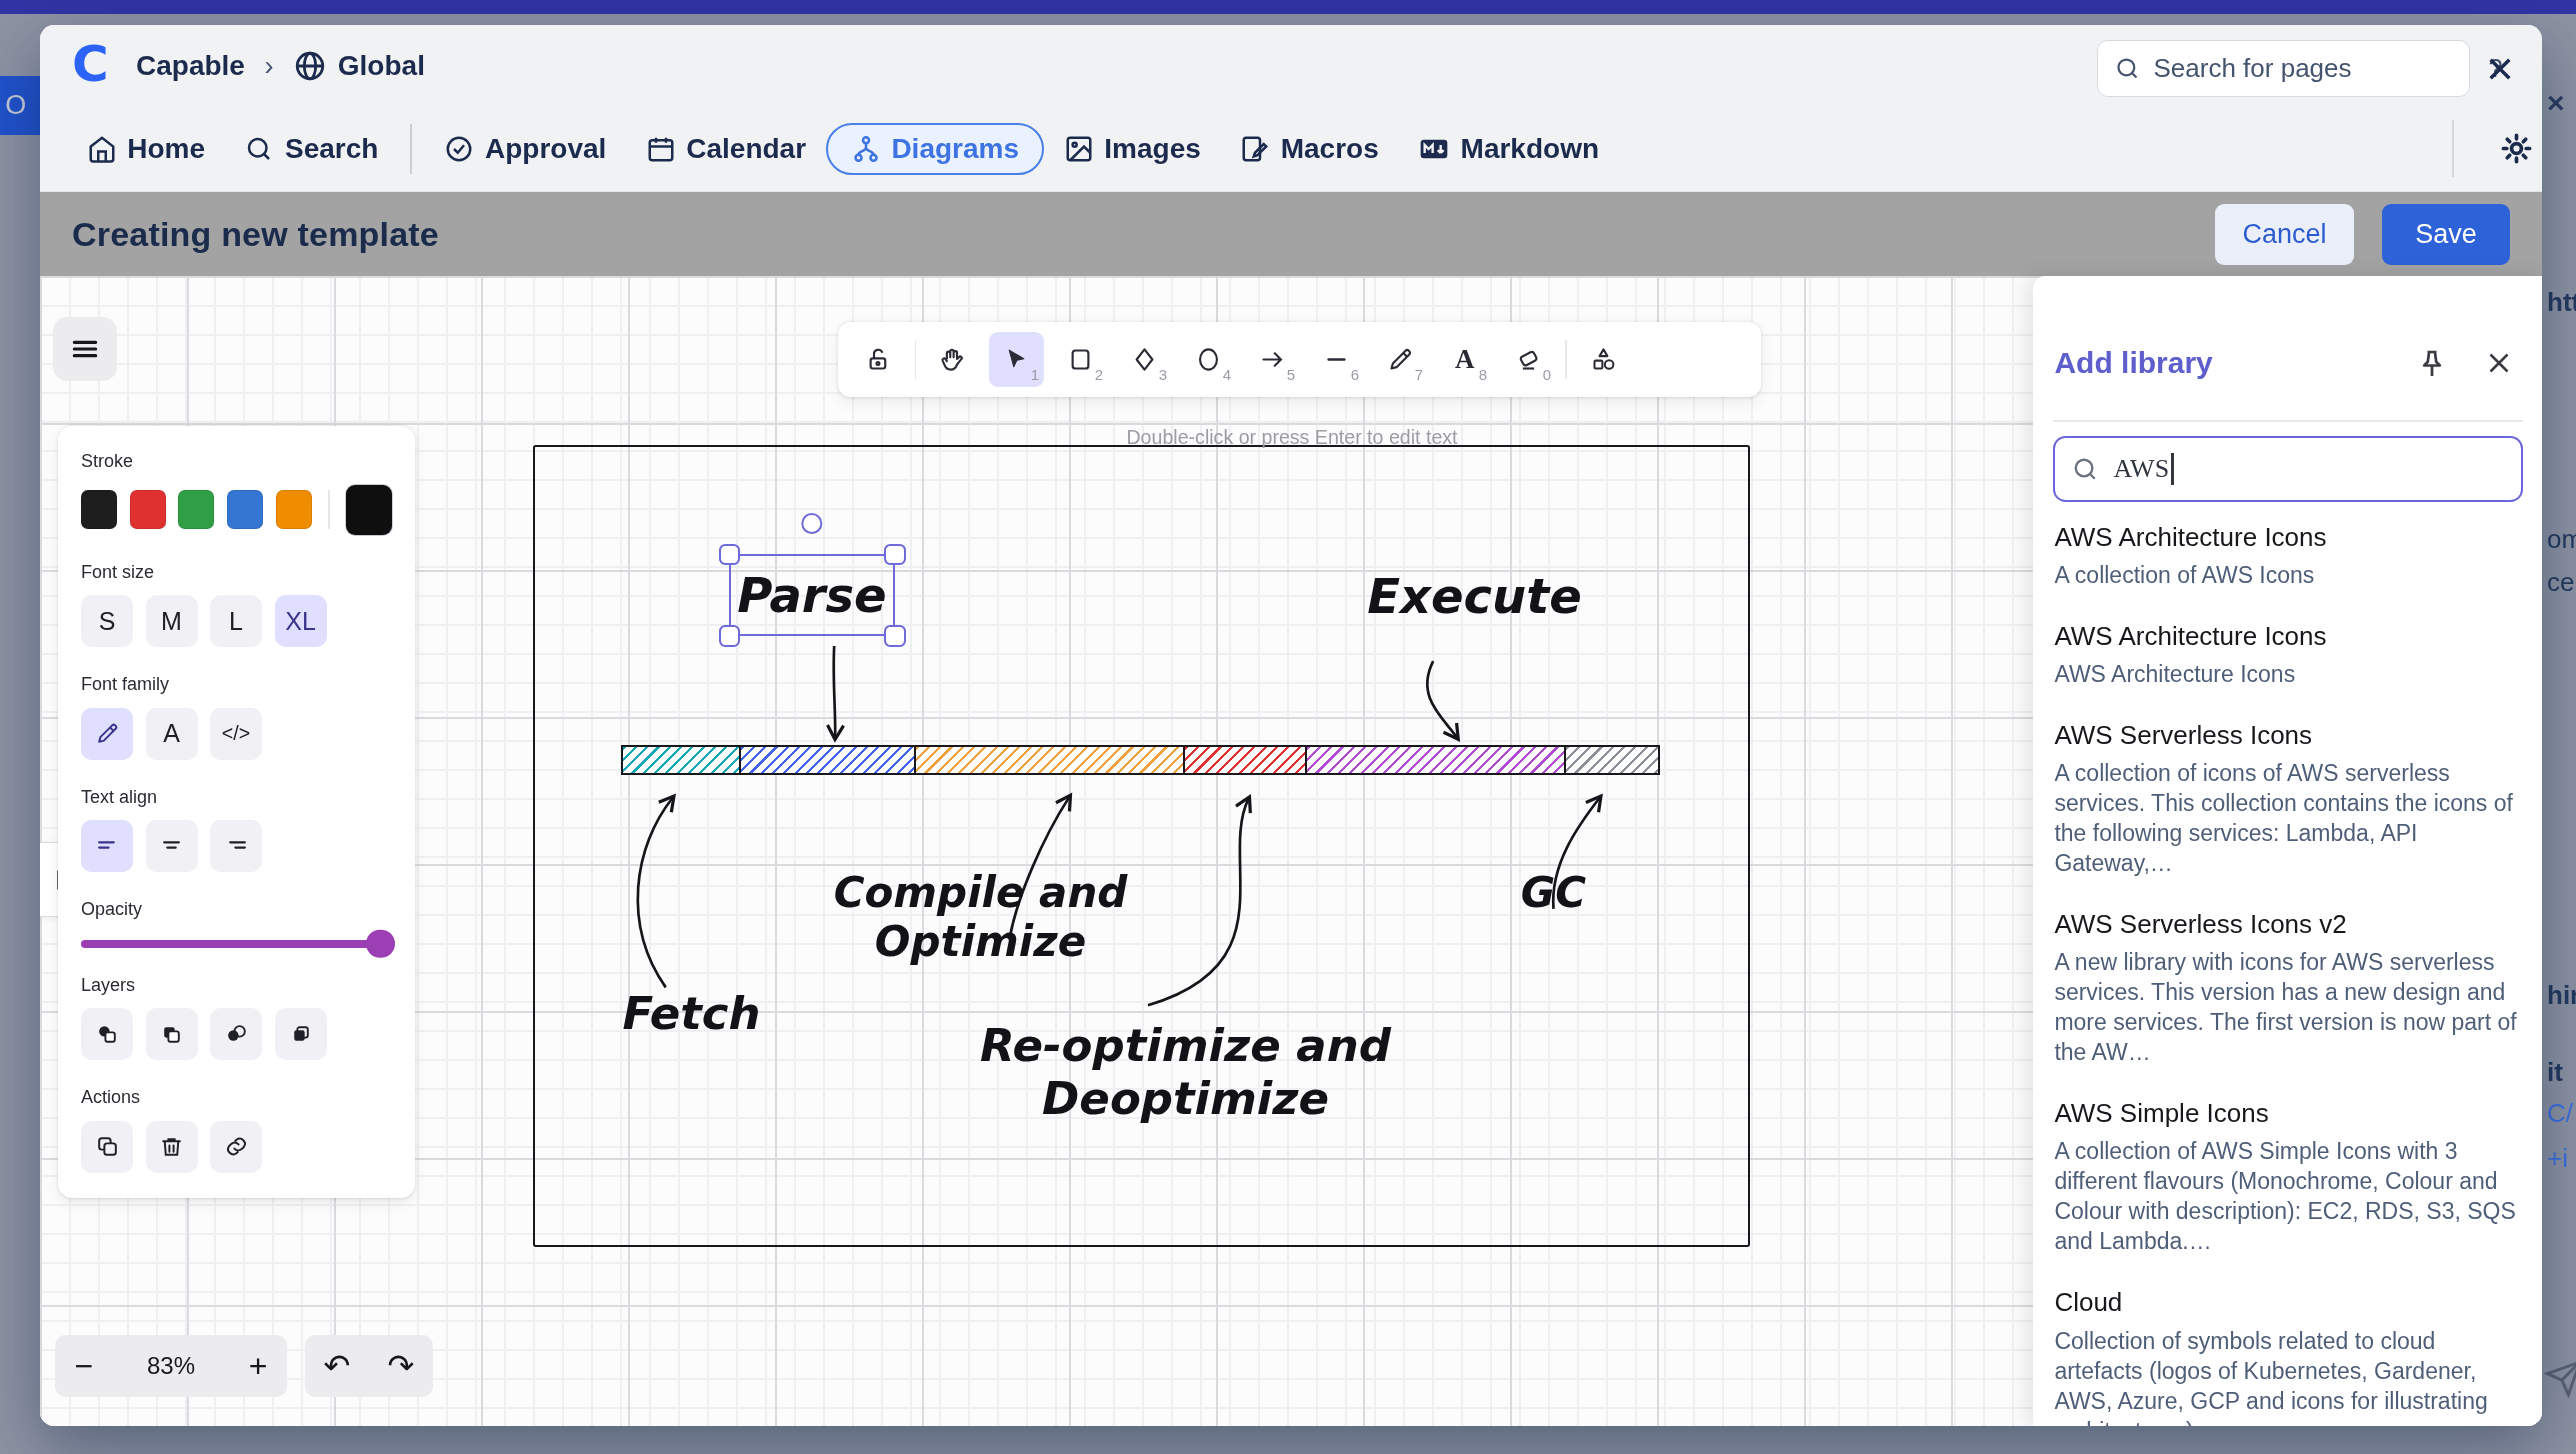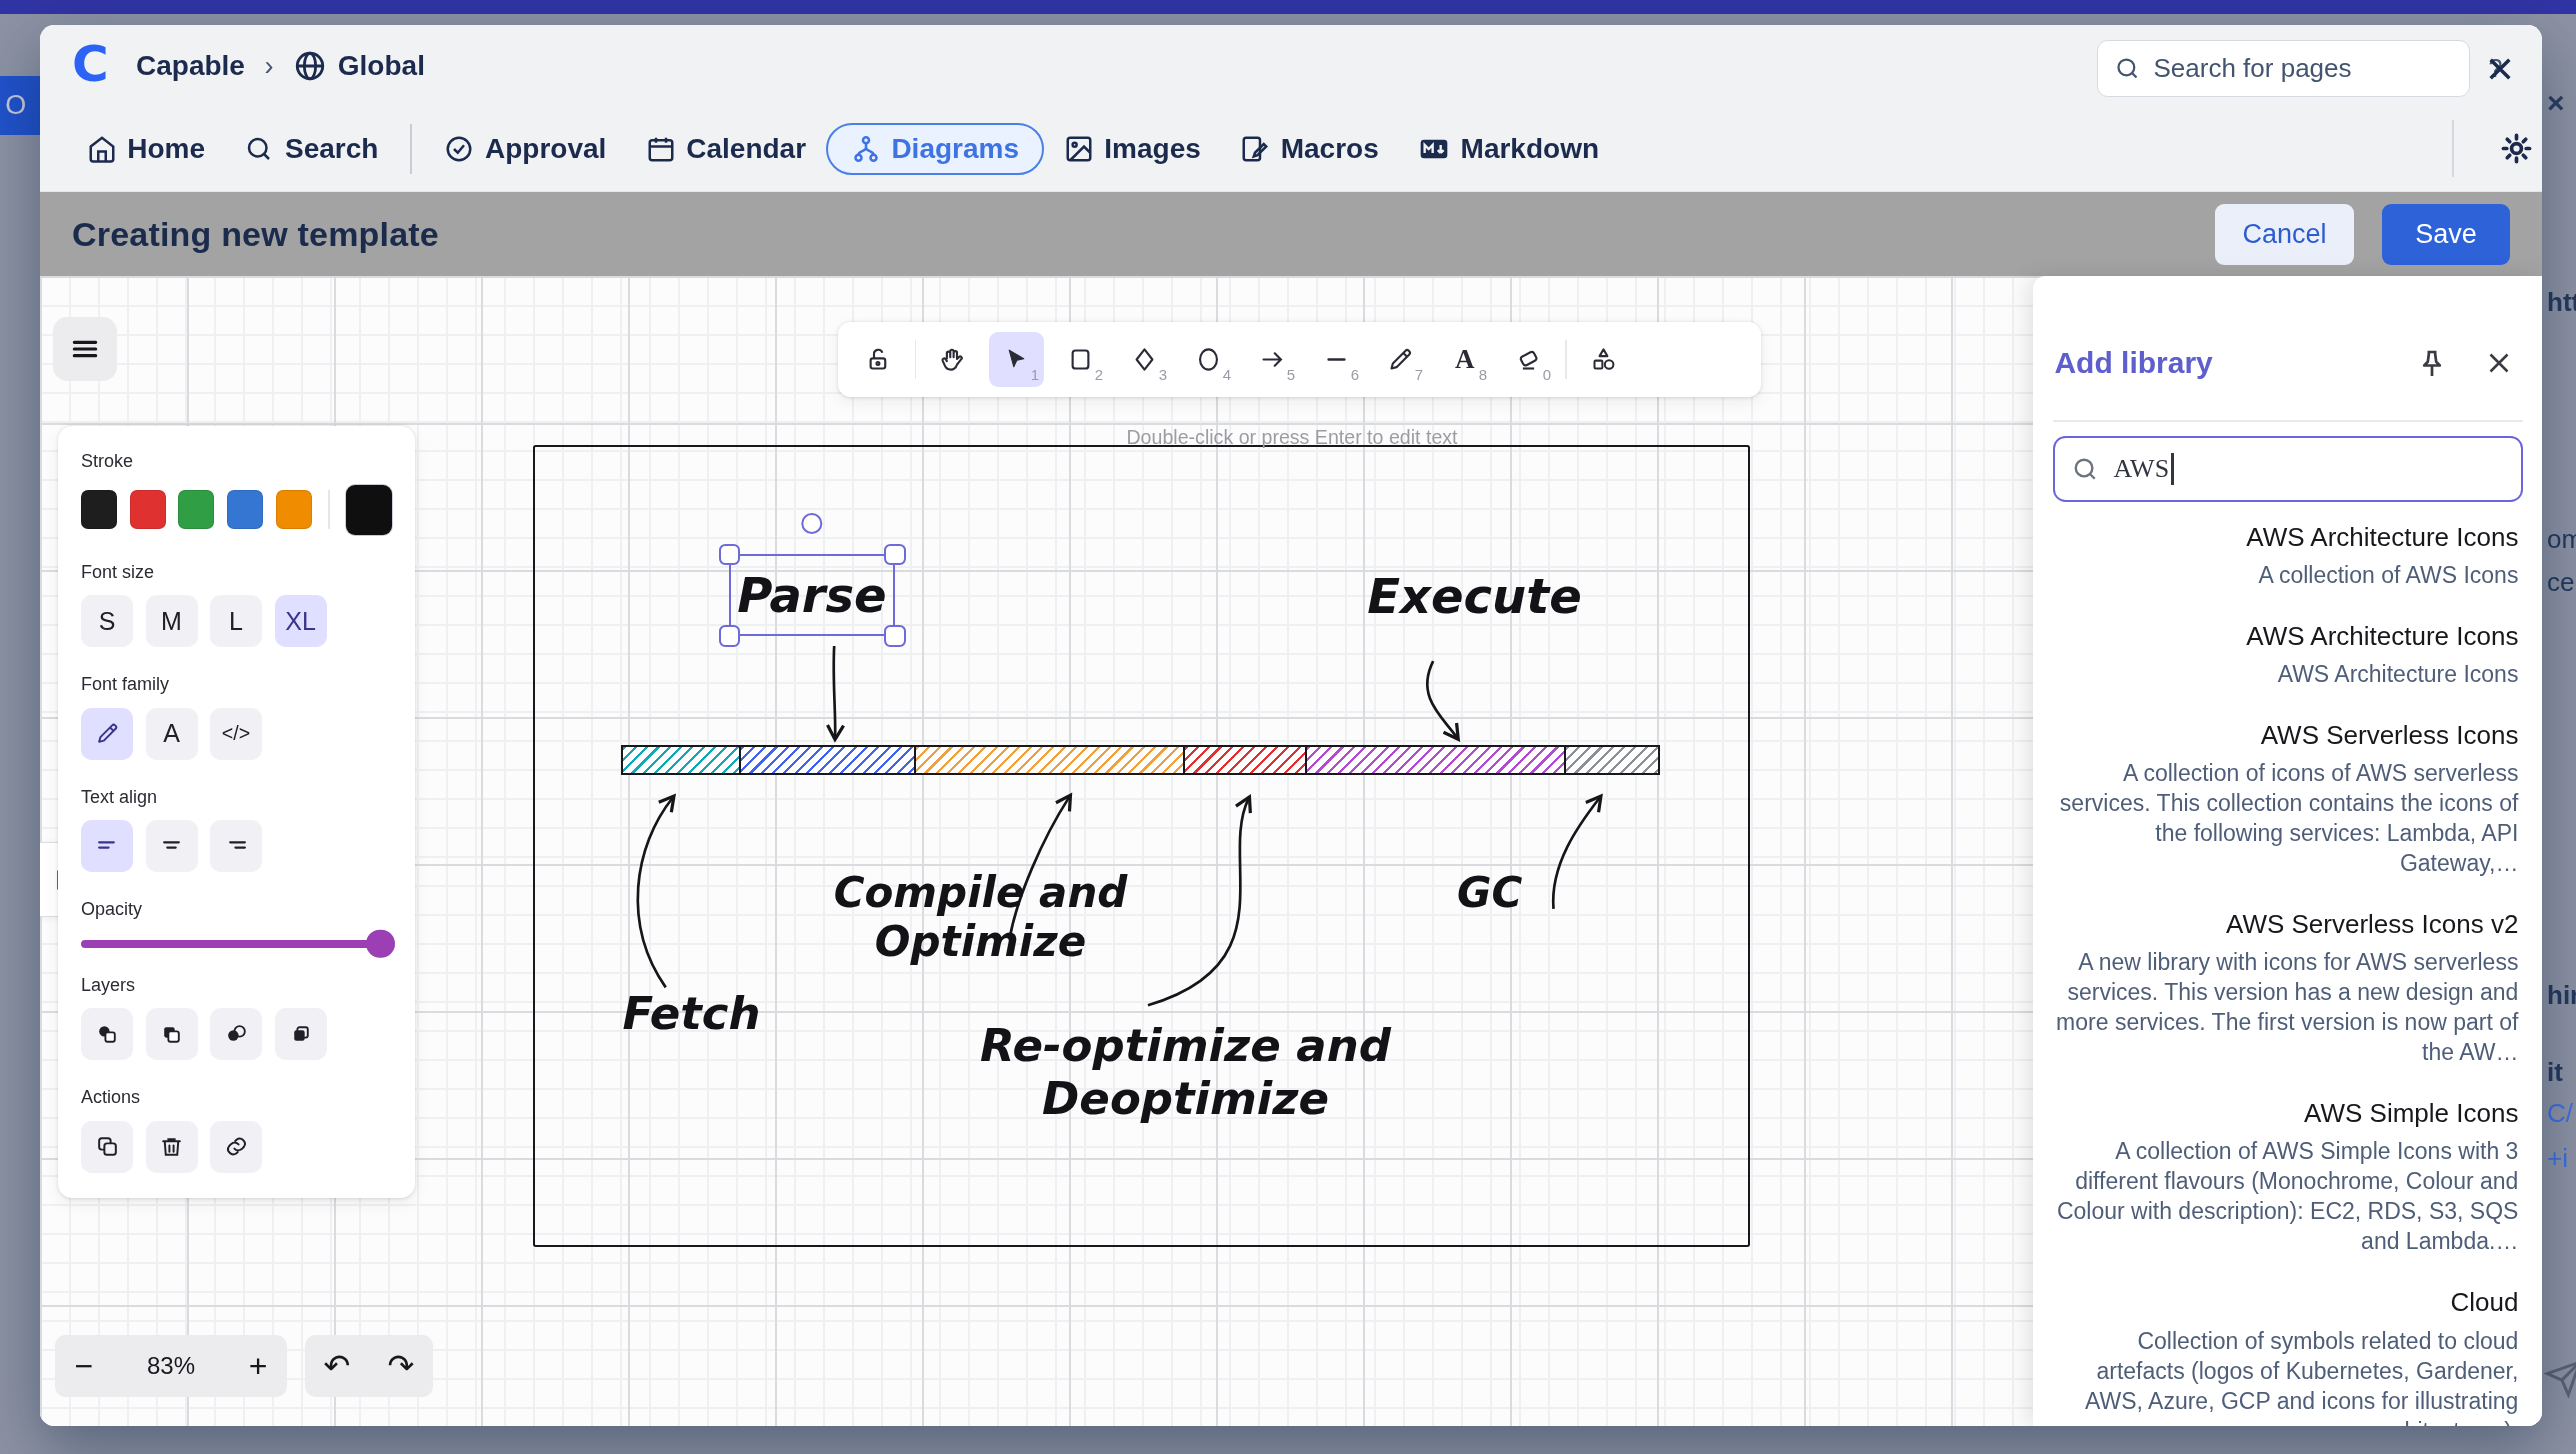--- a/index.html
+++ b/index.html
@@ -87,37 +87,37 @@
   .zoomctl .zval { font-size:24px; color:#17171c; }
   .histctl { left:265px; top:1059px; width:128px; height:62px; background:#ececef; border-radius:10.7px; display:flex; align-items:center; justify-content:space-around; box-shadow:none; }
   .histctl .hbtn { font-size:32px; color:#17171c; background:none; border:none; font-family:"DejaVu Sans", sans-serif; }
 
   
   .hand { font-family:"DejaVu Sans", sans-serif; font-style:italic; font-weight:600; color:#121217; }
   .frame { position:absolute; left:493px; top:169px; width:1217px; height:802px; border:2.7px solid #17171c; border-radius:2.7px; z-index:1; }
   .dj-title { position:absolute; left:931px; top:175px; width:357px; text-align:center; font-size:52px; z-index:4; }
   .dj-execute { position:absolute; left:1292px; top:292px; width:285px; text-align:center; font-size:48px; z-index:4; }
   .dj-compile { position:absolute; left:713px; top:592px; width:455px; text-align:center; font-size:42px; z-index:4; }
-  .dj-gc { position:absolute; left:1417px; top:592px; width:129px; text-align:left; font-size:42px; z-index:4; }
+  .dj-gc { position:absolute; left:1417px; top:592px; width:129px; text-align:right; font-size:42px; z-index:4; }
   .dj-fetch { position:absolute; left:560px; top:711px; width:183px; text-align:center; font-size:45px; z-index:4; }
   .dj-reopt { position:absolute; left:856px; top:743px; width:579px; text-align:center; font-size:45px; z-index:4; }
 
   .sel-box { position:absolute; left:689px; top:278px; width:166px; height:82px; border:2.7px solid #6e6ad8; z-index:5; display:flex; align-items:center; justify-content:center; }
   .sel-box .txt { font-size:48px; }
   .handle { position:absolute; width:21.4px; height:21.4px; background:#fff; border:2.7px solid #6e6ad8; border-radius:6.2px; }
   .h-tl{left:-12.5px;top:-12.5px;} .h-tr{right:-12.5px;top:-12.5px;} .h-bl{left:-12.5px;bottom:-12.5px;} .h-br{right:-12.5px;bottom:-12.5px;}
   .h-rot { position:absolute; left:50%; top:-43px; transform:translateX(-50%); width:21.4px; height:21.4px; background:#fff; border:2.7px solid #6e6ad8; border-radius:50%; }
 
   .tbar { position:absolute; left:581px; top:469px; width:1039px; height:30px; border:2.7px solid #17171c; background:#fff; display:flex; z-index:2; }
   .bar-seg { height:100%; border-right:2.7px solid #17171c; }
   .bar-seg:last-child { border-right:none; }
   .arrows { position:absolute; left:0; top:0; width:2502px; height:1150px; z-index:3; pointer-events:none; }
 
   
-  .libpanel { position:absolute; left:1993px; top:251px; width:509px; height:1150px; background:#fff; box-shadow:-5.3px 0 21.4px rgba(0,0,0,.10); border-radius:12.5px 0 0 0; overflow:hidden; z-index:20;text-align:right; }
+  .libpanel { position:absolute; left:1993px; top:251px; width:509px; height:1150px; background:#fff; box-shadow:-5.3px 0 21.4px rgba(0,0,0,.10); border-radius:12.5px 0 0 0; overflow:hidden; z-index:20; }
   .lib-title { position:absolute; left:21.4px; top:70px; font-size:30px; font-weight:700; color:#5e5ecd; }
   .lib-pin { position:absolute; left:381px; top:70px; width:37px; height:37px; color:#3a3a42; }
   .lib-close { position:absolute; left:449px; top:70px; width:37px; height:37px; color:#3a3a42; }
   .lib-div { position:absolute; left:19.6px; top:144px; width:470px; height:1.8px; background:#e9e9ee; }
   .lib-search { position:absolute; left:19.6px; top:160px; width:470px; height:66px; border:2.7px solid #6b66da; border-radius:12.5px; display:flex; align-items:center; padding:0 16px;font-family:Liberation Serif, serif; }
   .lib-search .val { font-size:26px; color:#2f3640; margin-left:14.3px; }
   .caret { display:inline-block; width:2.7px; height:32px; background:#33363d; margin-left:1.8px; vertical-align:middle; animation:blink 1.1s steps(1) infinite; }
   @keyframes blink { 50% { opacity:0; } }
   .lib-list { position:absolute; left:21.4px; top:245px; width:464px; }
   .lib-item { margin-bottom:30px; }

